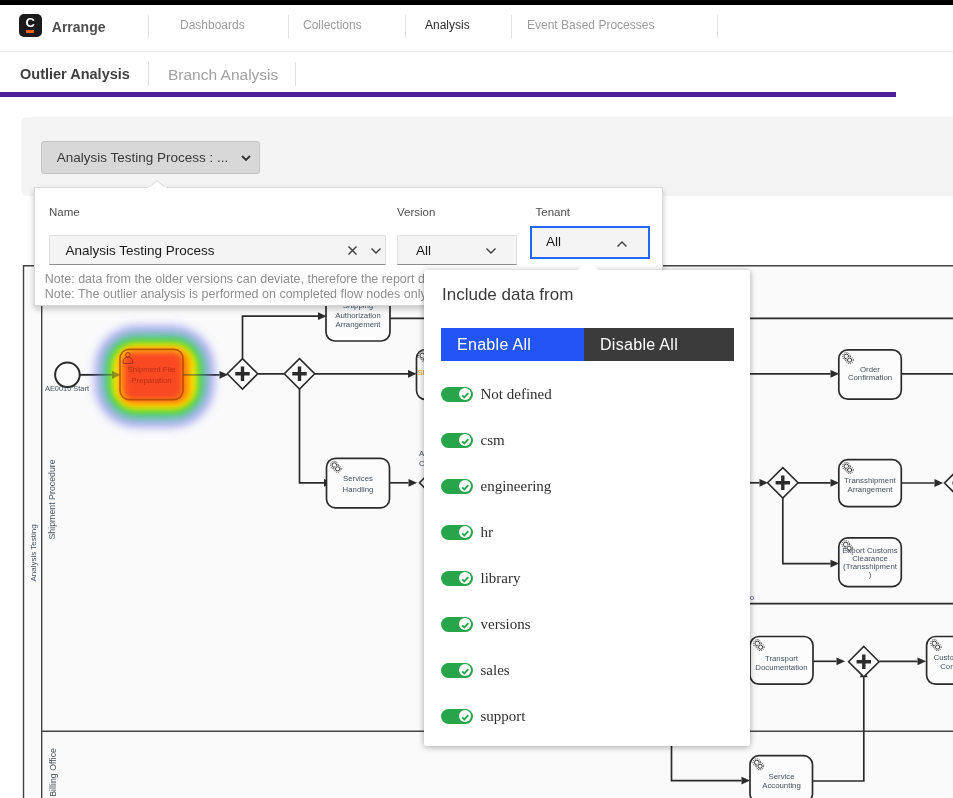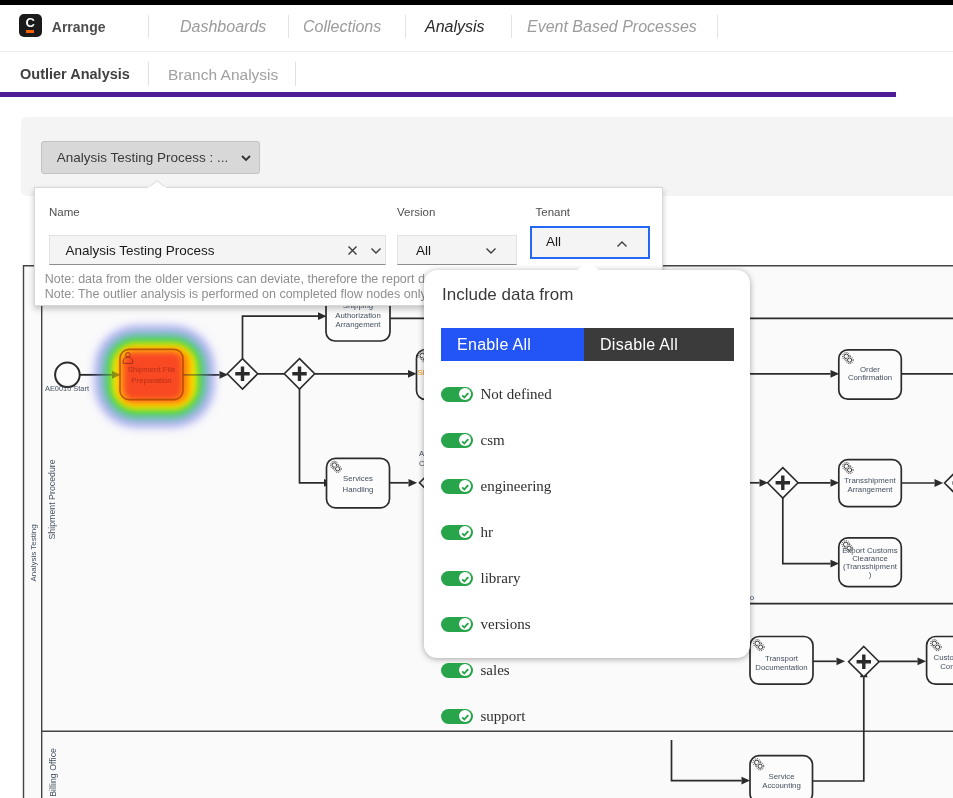--- a/index.html
+++ b/index.html
@@ -200,21 +200,21 @@
   <div class="abs nav" style="left:527px">Event Based Processes</div>
 </div>
 <div class="abs" style="left:0;top:53px;width:896px;height:44px;background:#fff;border-bottom:5px solid #4c1d95;z-index:3">
   <div class="abs" style="left:20px;top:13px;font-size:14.5px;font-weight:bold;color:#3f3f3f">Outlier Analysis</div>
   <div class="abs" style="left:148px;top:9px;width:1px;height:24px;background:#e0e0e0"></div>
   <div class="abs" style="left:168px;top:13px;font-size:15.5px;color:#a0a0a0">Branch Analysis</div>
   <div class="abs" style="left:295px;top:9px;width:1px;height:24px;background:#e0e0e0"></div>
 </div>
 <style>
   .sep { top:10px; width:1px; height:23px; background:#e2e2e2; }
-  .nav { top:13px; font-size:16px; color:#9b9b9b;font-style:italic; }
+  .nav { top:13px; font-size:12px; color:#9b9b9b; }
 </style>
 
 <div class="abs" style="left:21px;top:117px;width:932px;height:79px;background:#f4f4f4;border-radius:6px 0 0 6px;z-index:3">
   <div class="abs" style="left:19.7px;top:24px;width:219.3px;height:32.5px;background:#d8d8d8;border:1px solid #c3c3c3;border-radius:3px">
     <div class="abs" style="left:15px;top:7.5px;font-size:13.5px;color:#393939">Analysis Testing Process : ...</div>
     <svg class="abs" style="left:198px;top:11px" width="12" height="10" viewBox="0 0 12 10">
         <path d="M2,3 l4,4 4,-4" stroke="#333" stroke-width="1.8" fill="none"></path>
       </svg>
   </div>
 </div>
@@ -251,21 +251,21 @@
   <div class="abs note" style="top:84px">Note: data from the older versions can deviate, therefore the report data can be inconsistent</div>
   <div class="abs note" style="top:99px">Note: The outlier analysis is performed on completed flow nodes only</div>
 </div>
 <style>
   .lbl { top:18px; font-size:11.5px; color:#4e4e4e; }
   .field { top:39px; height:29.5px; background:#f4f4f4; border:1px solid #e2e2e2; border-bottom:1px solid #8d8d8d;margin-top:8px; }
   .fval { top:7px; font-size:13.5px; color:#191919; }
   .note { left:10.3px; font-size:12.5px; color:#8f8f8f; white-space:nowrap; }
 </style>
 
-<div class="abs" id="tpanel" style="left:424px;top:270px;width:325.5px;height:388px;background:#fff;border-radius:13px;box-shadow:0 1px 6px rgba(0,0,0,.35);z-index:6">
+<div class="abs" id="tpanel" style="left:424px;top:270px;width:325.5px;height:476px;background:#fff;border-radius:2px;box-shadow:0 1px 6px rgba(0,0,0,.35);z-index:6">
   <svg class="abs" style="left:153px;top:-8px" width="22" height="8" viewBox="0 0 22 8">
       <path d="M0,8 L11,0 L22,8 z" fill="#fff"></path>
     </svg>
   <div class="abs" style="left:18px;top:15px;font-size:17px;color:#3a3a3a">Include data from</div>
   <div class="abs" style="left:160px;top:58px;width:149.5px;height:32.5px;background:#3b3b3b;color:#fff;font-size:16px;letter-spacing:0.3px">
     <div class="abs" style="left:16px;top:7.5px">Disable All</div>
   </div>
   <div class="abs" style="left:17.4px;top:58px;width:142.6px;height:32.5px;background:#2355f6;color:#fff;font-size:16px;letter-spacing:0.3px">
     <div class="abs" style="left:15.6px;top:7.5px">Enable All</div>
   </div>

